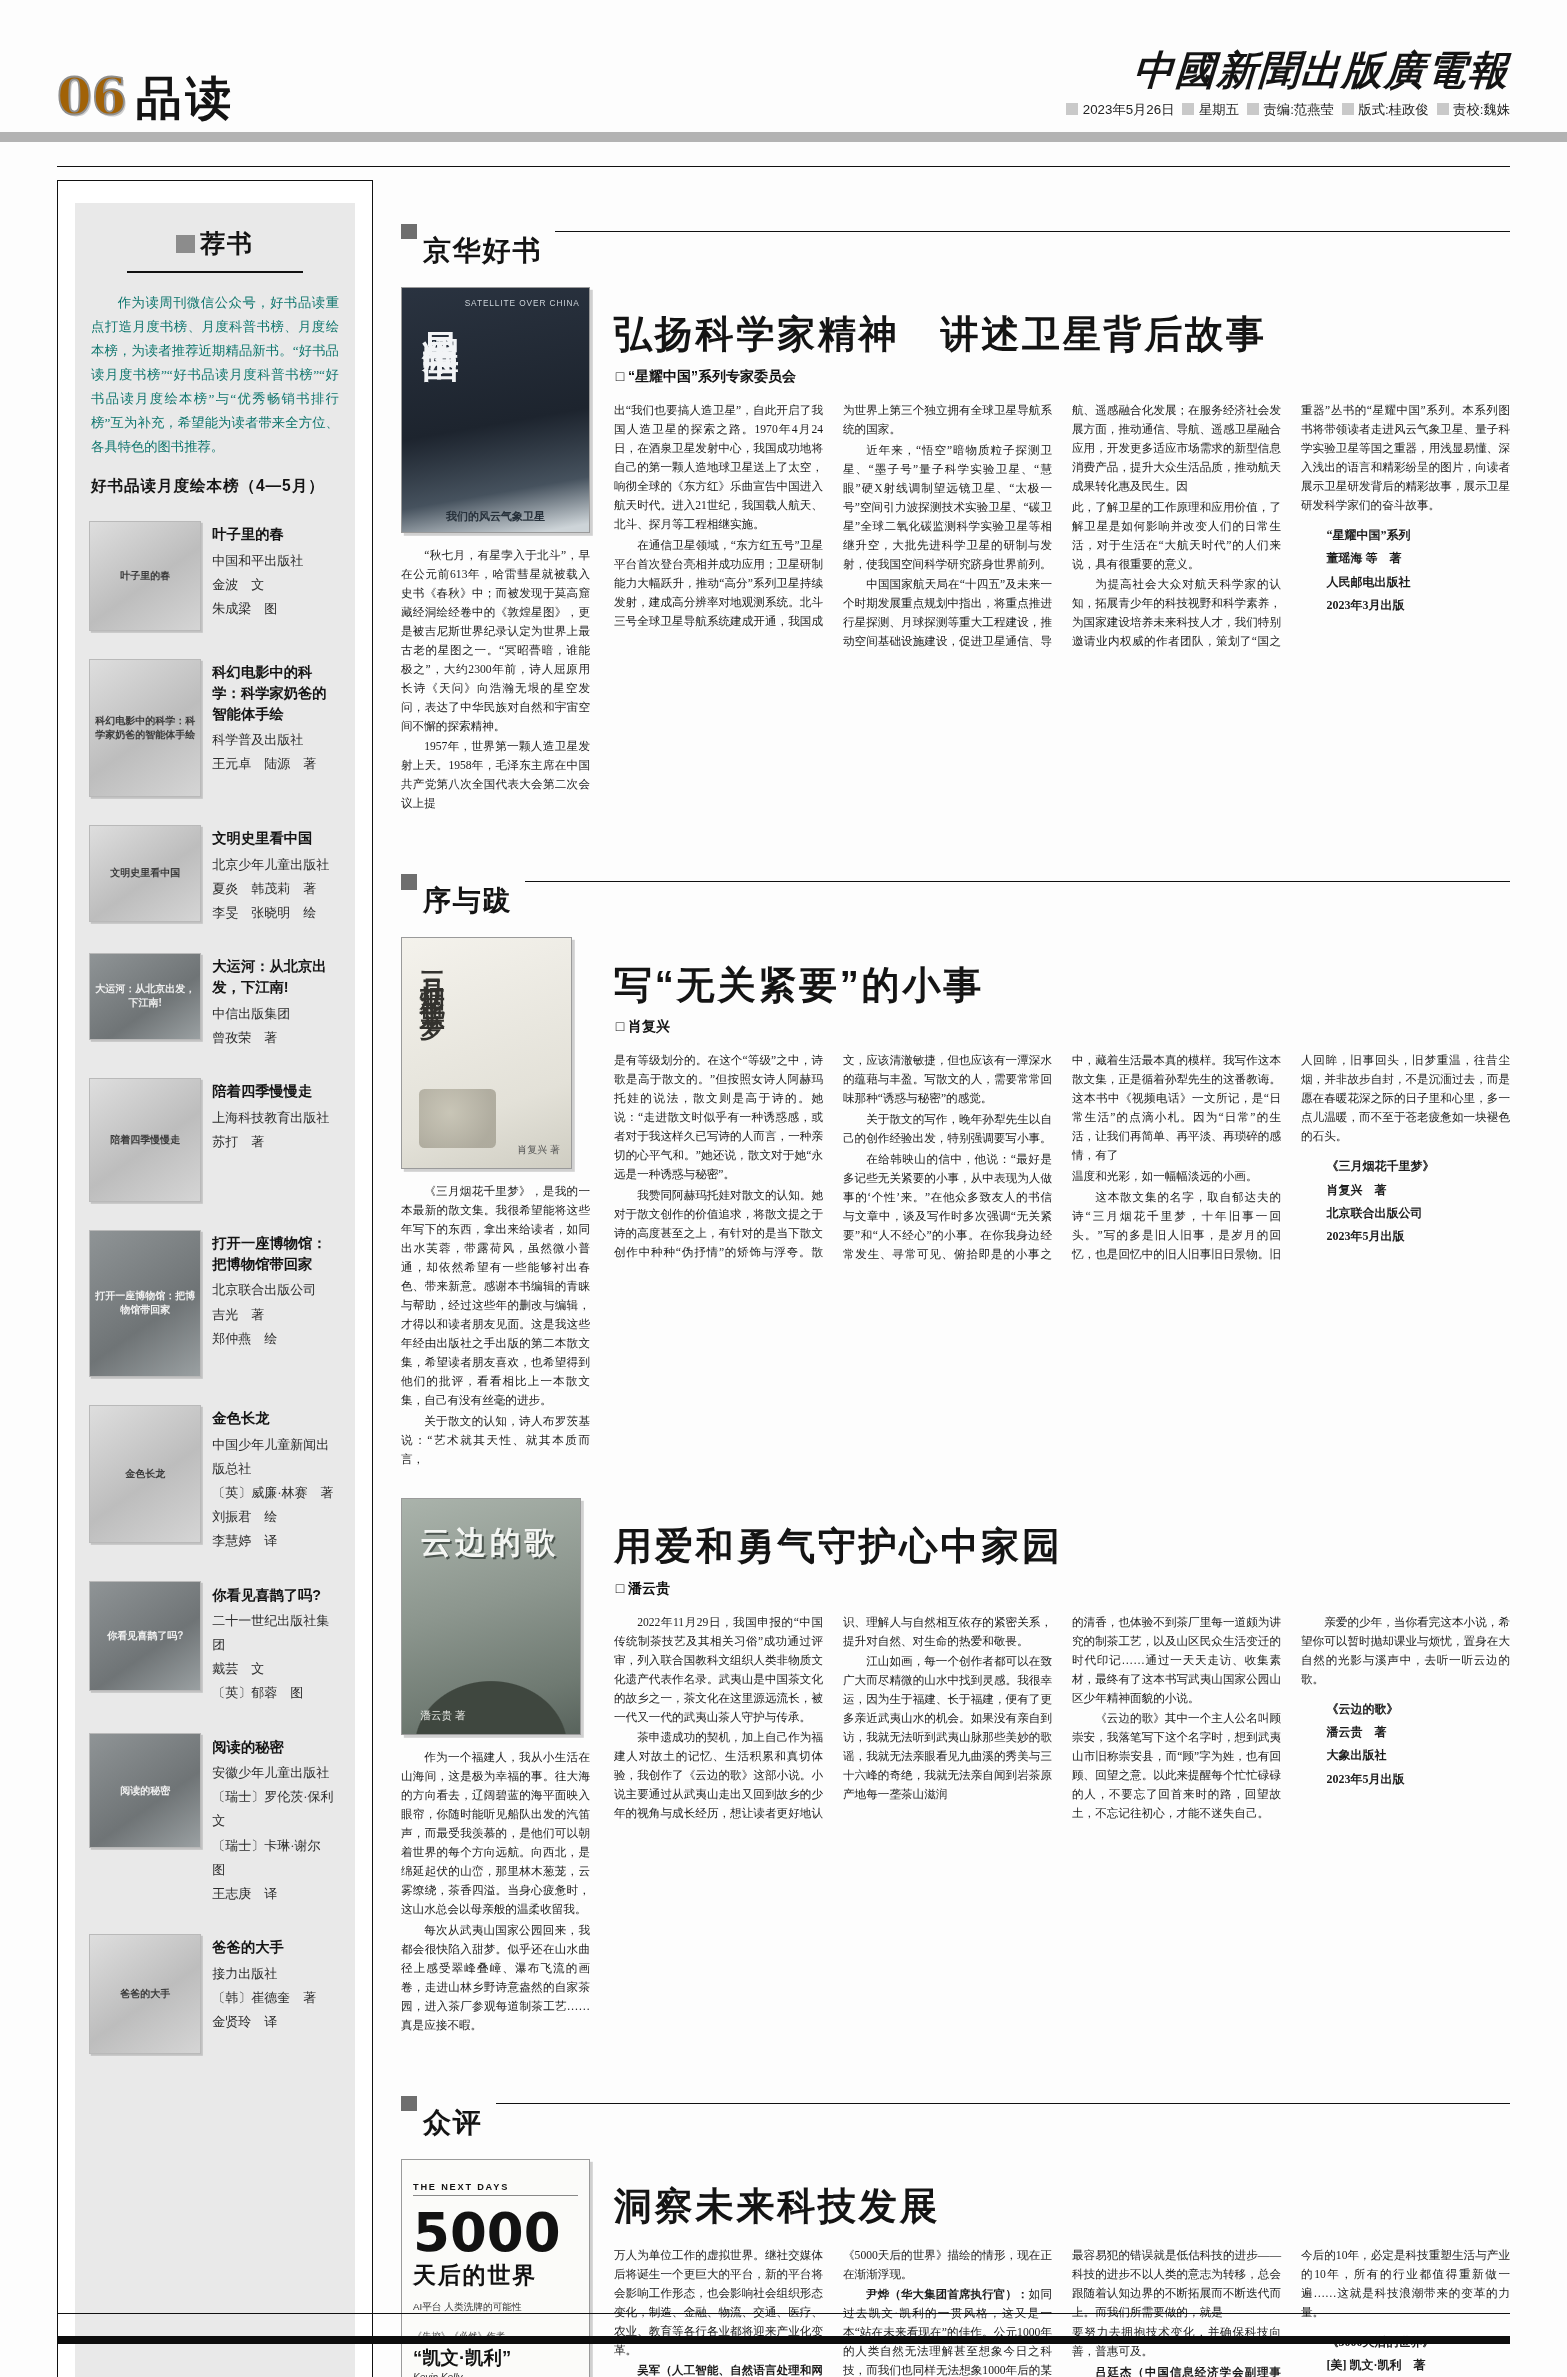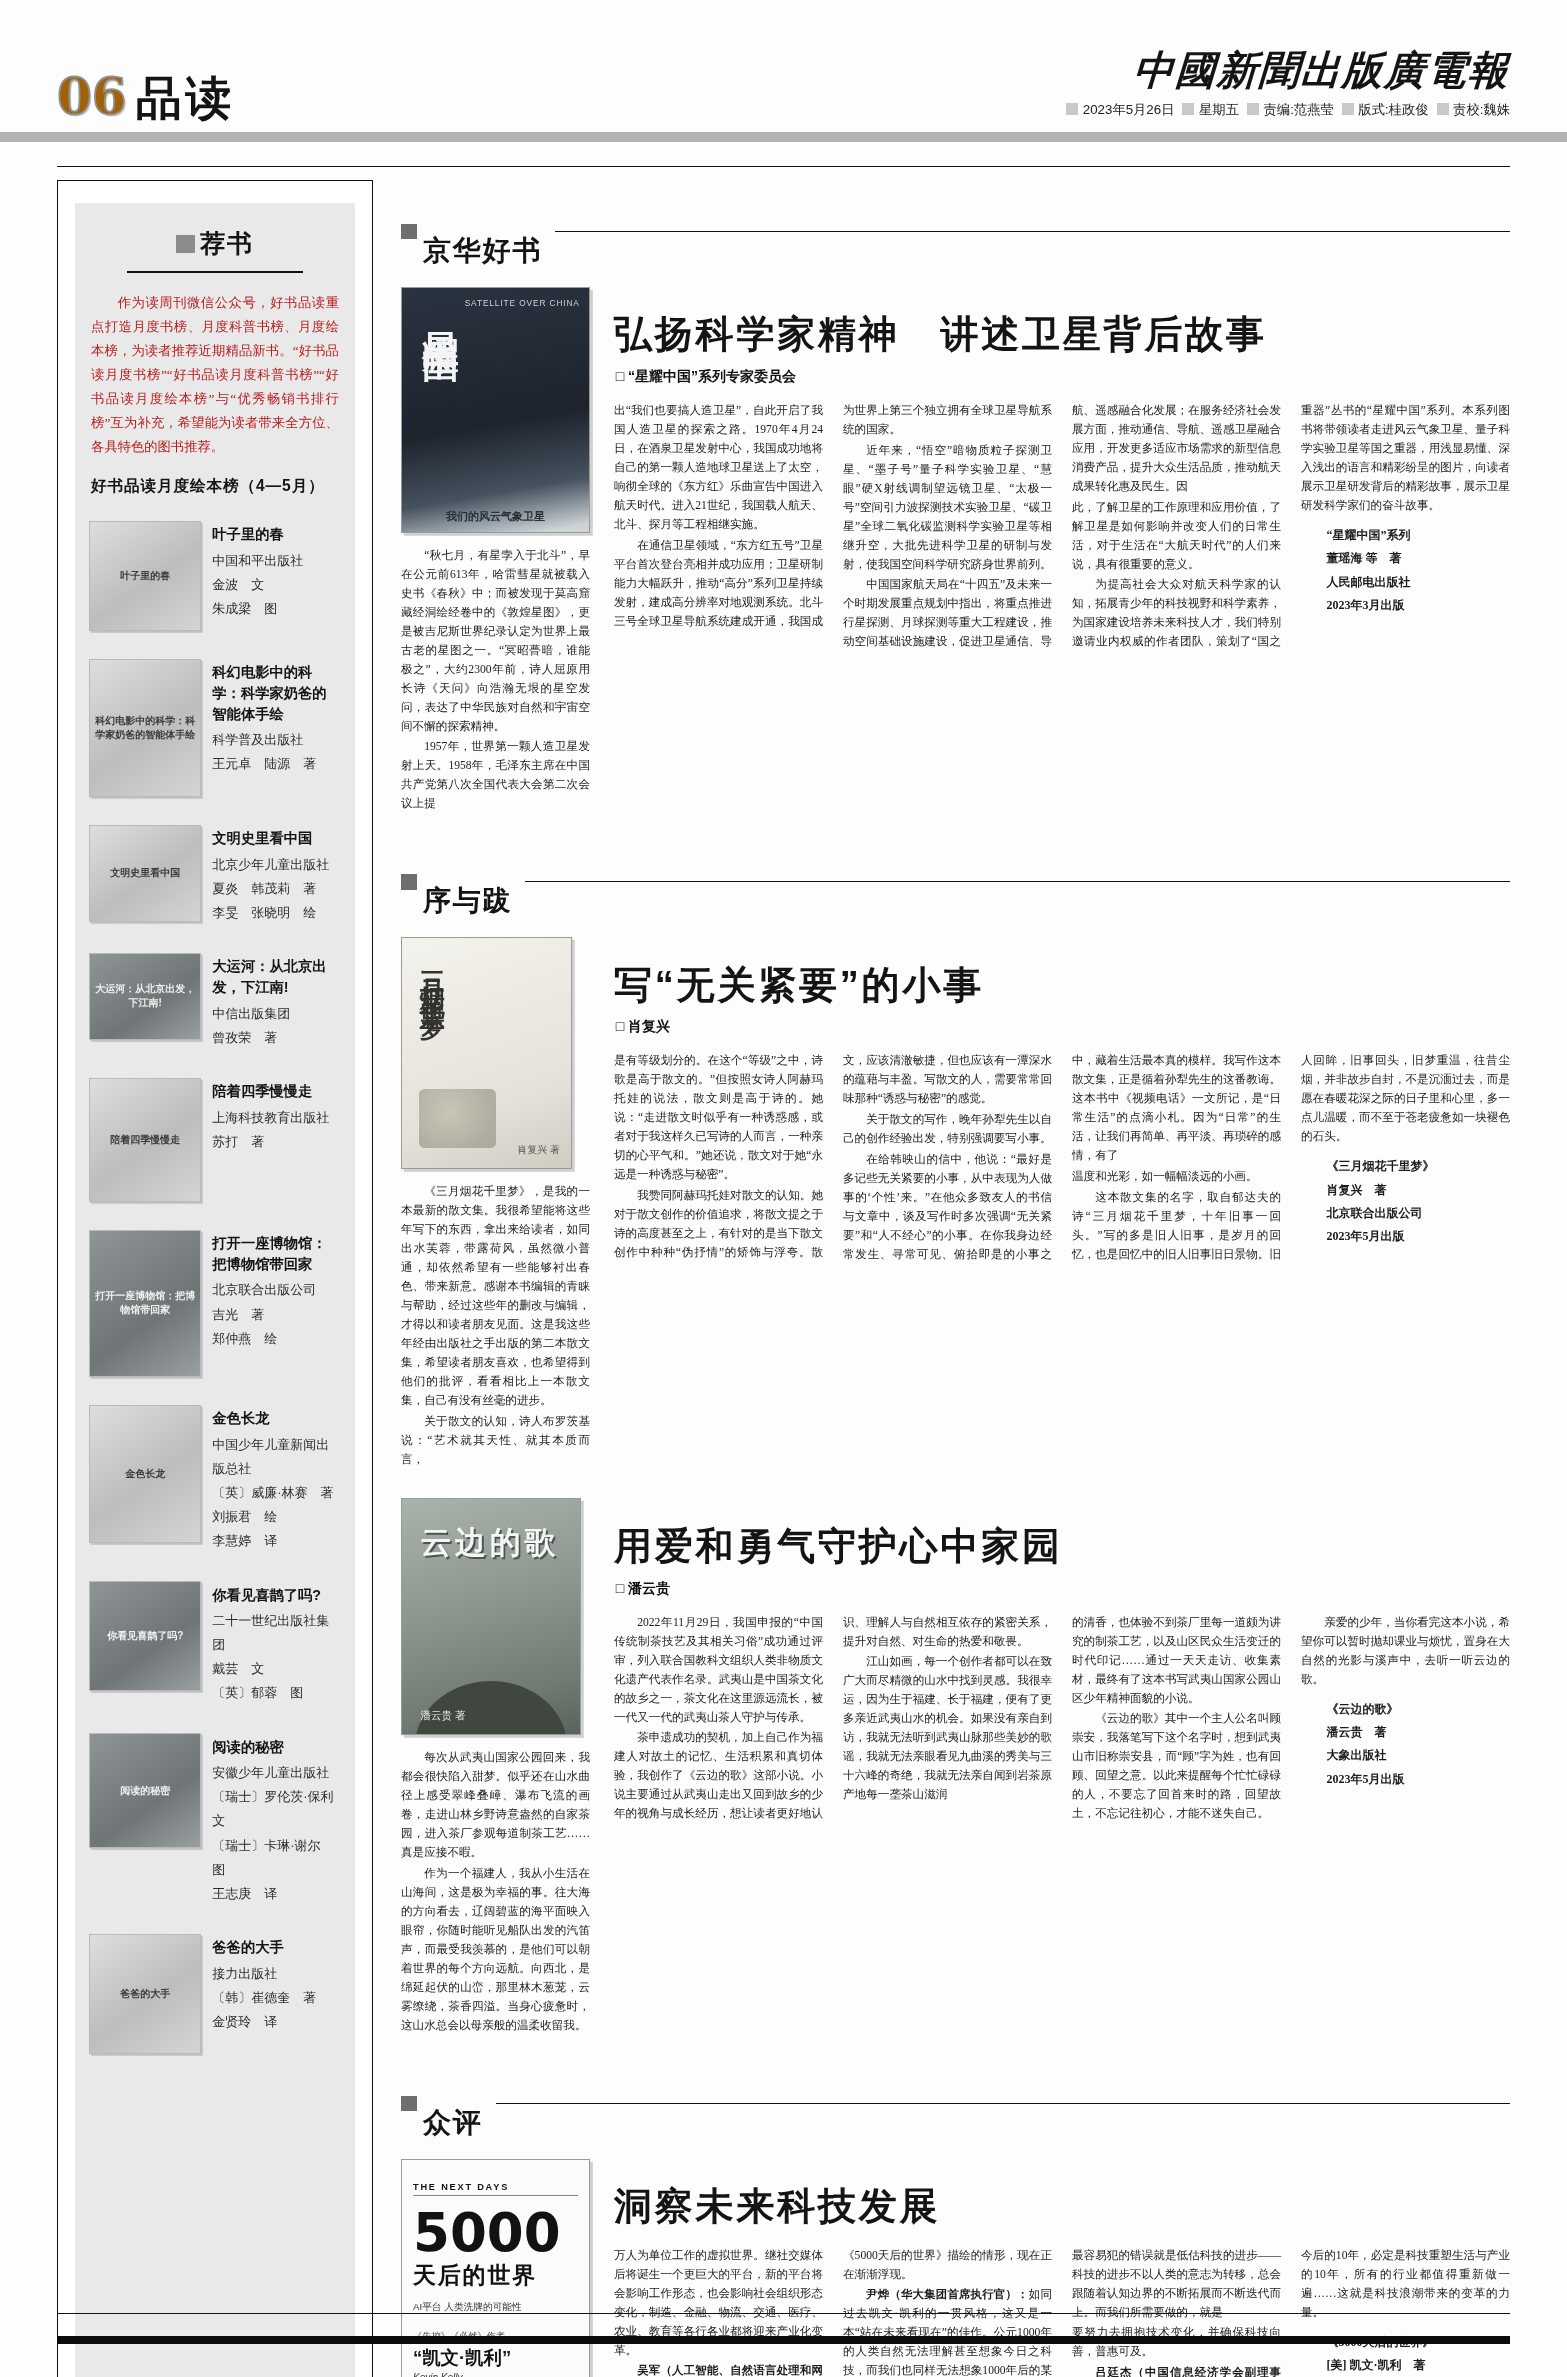--- a/index.html
+++ b/index.html
@@ -23,21 +23,21 @@
   
   .content{display:flex;padding:13px 57px 0 57px;align-items:flex-start;}
   
   .sidebar{width:316px;flex:0 0 316px;border:1.4px solid #111;height:2368px;box-sizing:border-box;
     padding:22px 16.6px;background:#fff;overflow:hidden;}
   .sidebar-inner{background:#e9e9e9;height:100%;box-sizing:border-box;padding:24px 14.7px;overflow:hidden;}
   .jianshu-wrap{width:70%;margin:0 auto;text-align:center;border-bottom:2.3px solid #111;padding-bottom:11px;}
   .jianshu-wrap .sq{display:inline-block;width:18.4px;height:18.4px;background:#8c8c8c;margin-right:5.5px;vertical-align:-0.9px;}
   .jianshu-title{font-size:25px;font-weight:900;letter-spacing:1.8px;display:inline-block;}
   .sb-intro{font-family:"Liberation Serif",serif;font-size:13.3px;line-height:1.8;text-align:justify;
-    text-indent:2em;margin:18.4px 1.8px 16.6px 1.8px;color:#b91c1c;}
+    text-indent:2em;margin:18.4px 1.8px 16.6px 1.8px;color:#0f766e;}
   .sb-list-title{font-size:15.6px;font-weight:900;margin:5.5px 0 9.2px 1.8px;letter-spacing:0.9px;}
   .sb-item{display:flex;gap:11px;margin:24px 0 28px 0;align-items:flex-start;}
   .sb-cover{flex:0 0 112px;width:112px;border:0.9px solid #b9b9b9;background:linear-gradient(145deg,#dedede,#bdbdbd 55%,#d5d5d5);
     display:flex;align-items:center;justify-content:center;text-align:center;box-sizing:border-box;
     font-size:10px;font-weight:700;color:#3c3c3c;padding:3.7px;line-height:1.4;box-shadow:1.8px 1.8px 0 #c2c2c2;}
   .sb-cover.dark{background:linear-gradient(145deg,#8f9496,#6f7476 60%,#9aa0a2);color:#f0f0f0;}
   .sb-info{flex:1;padding-top:3.7px;}
   .sb-bt{font-size:14.3px;font-weight:900;line-height:1.45;margin-bottom:3.7px;}
   .sb-line{font-family:Liberation Serif, serif;font-size:13px;line-height:1.85;color:#2c2c2c;}
   .h120{height:110px;} .h150{height:138px;} .h105{height:97px;} .h95{height:87px;}
@@ -291,22 +291,22 @@
     </div>
 
     <div class="article">
       <div class="art-left">
         <div class="bigcover cov3">
           <div class="cov3-hill"></div>
           <div class="cov3-title">云边的歌</div>
           <div class="cov3-author">潘云贵 著</div>
         </div>
         <div class="bodytxt col-under">
+          <p>作为一个福建人，我从小生活在山海间，这是极为幸福的事。往大海的方向看去，辽阔碧蓝的海平面映入眼帘，你随时能听见船队出发的汽笛声，而最受我羡慕的，是他们可以朝着世界的每个方向远航。向西北，是绵延起伏的山峦，那里林木葱茏，云雾缭绕，茶香四溢。当身心疲惫时，这山水总会以母亲般的温柔收留我。</p>
           <p>每次从武夷山国家公园回来，我都会很快陷入甜梦。似乎还在山水曲径上感受翠峰叠嶂、瀑布飞流的画卷，走进山林乡野诗意盎然的自家茶园，进入茶厂参观每道制茶工艺……真是应接不暇。</p>
-          <p>作为一个福建人，我从小生活在山海间，这是极为幸福的事。往大海的方向看去，辽阔碧蓝的海平面映入眼帘，你随时能听见船队出发的汽笛声，而最受我羡慕的，是他们可以朝着世界的每个方向远航。向西北，是绵延起伏的山峦，那里林木葱茏，云雾缭绕，茶香四溢。当身心疲惫时，这山水总会以母亲般的温柔收留我。</p>
         </div>
       </div>
       <div class="art-right">
         <div class="headline">用爱和勇气守护心中家园</div>
         <div class="byline"><span class="box">□</span><span>潘云贵</span></div>
         <div class="bodytxt cols4">
           <p>2022年11月29日，我国申报的“中国传统制茶技艺及其相关习俗”成功通过评审，列入联合国教科文组织人类非物质文化遗产代表作名录。武夷山是中国茶文化的故乡之一，茶文化在这里源远流长，被一代又一代的武夷山茶人守护与传承。</p>
           <p>茶申遗成功的契机，加上自己作为福建人对故土的记忆、生活积累和真切体验，我创作了《云边的歌》这部小说。小说主要通过从武夷山走出又回到故乡的少年的视角与成长经历，想让读者更好地认识、理解人与自然相互依存的紧密关系，提升对自然、对生命的热爱和敬畏。</p>
           <p>江山如画，每一个创作者都可以在致广大而尽精微的山水中找到灵感。我很幸运，因为生于福建、长于福建，便有了更多亲近武夷山水的机会。如果没有亲自到访，我就无法听到武夷山脉那些美妙的歌谣，我就无法亲眼看见九曲溪的秀美与三十六峰的奇绝，我就无法亲自闻到岩茶原产地每一垄茶山滋润</p>
           <p class="cont">的清香，也体验不到茶厂里每一道颇为讲究的制茶工艺，以及山区民众生活变迁的时代印记……通过一天天走访、收集素材，最终有了这本书写武夷山国家公园山区少年精神面貌的小说。</p>

